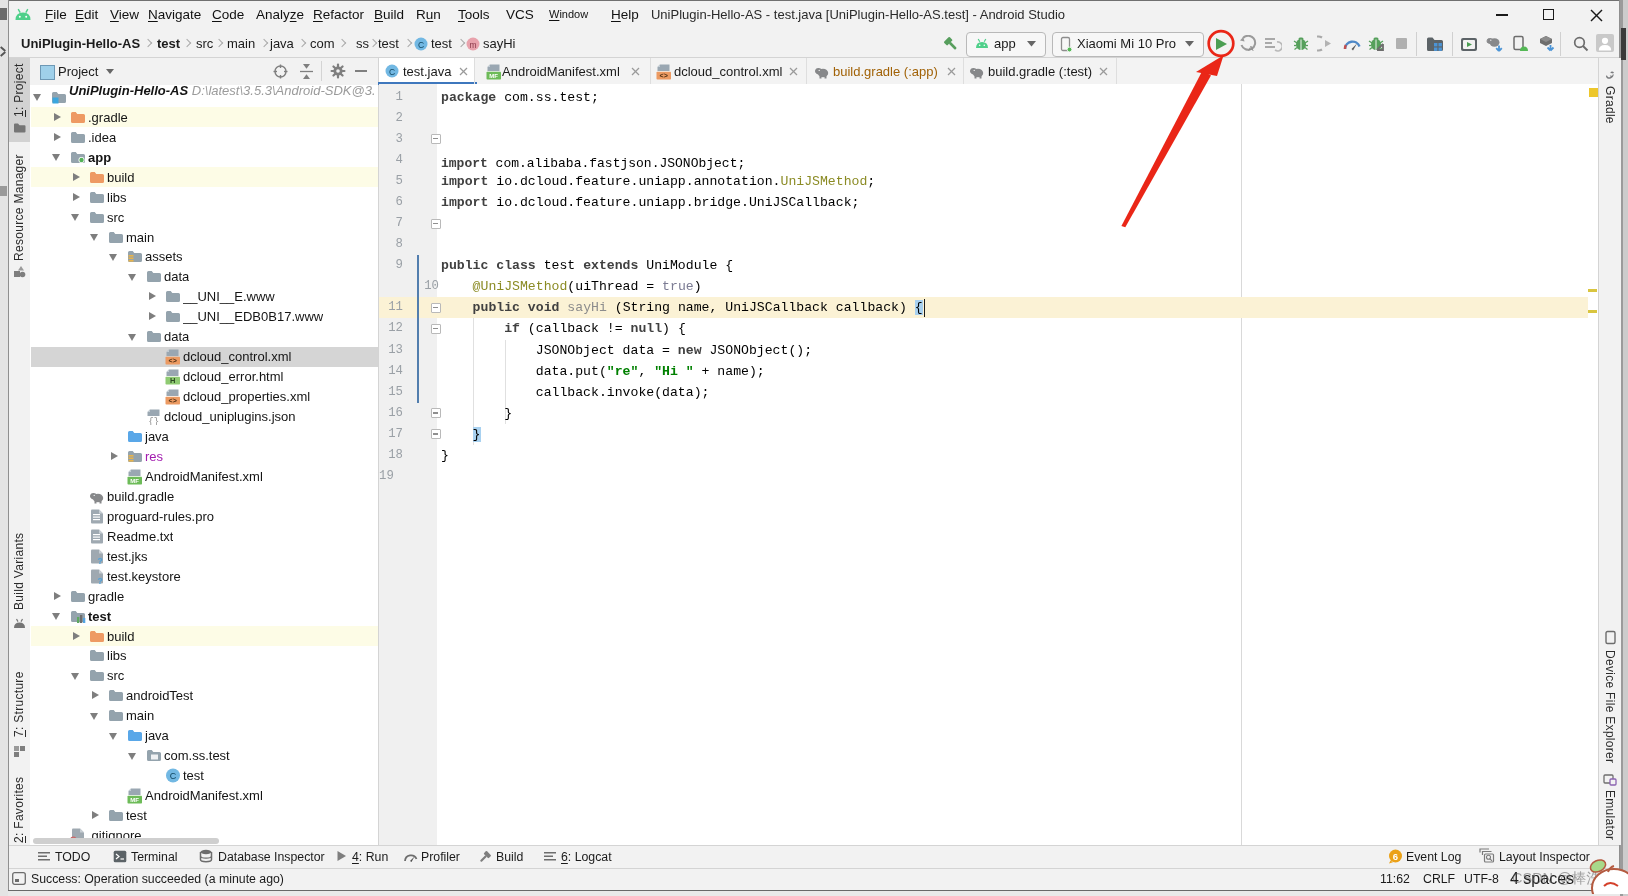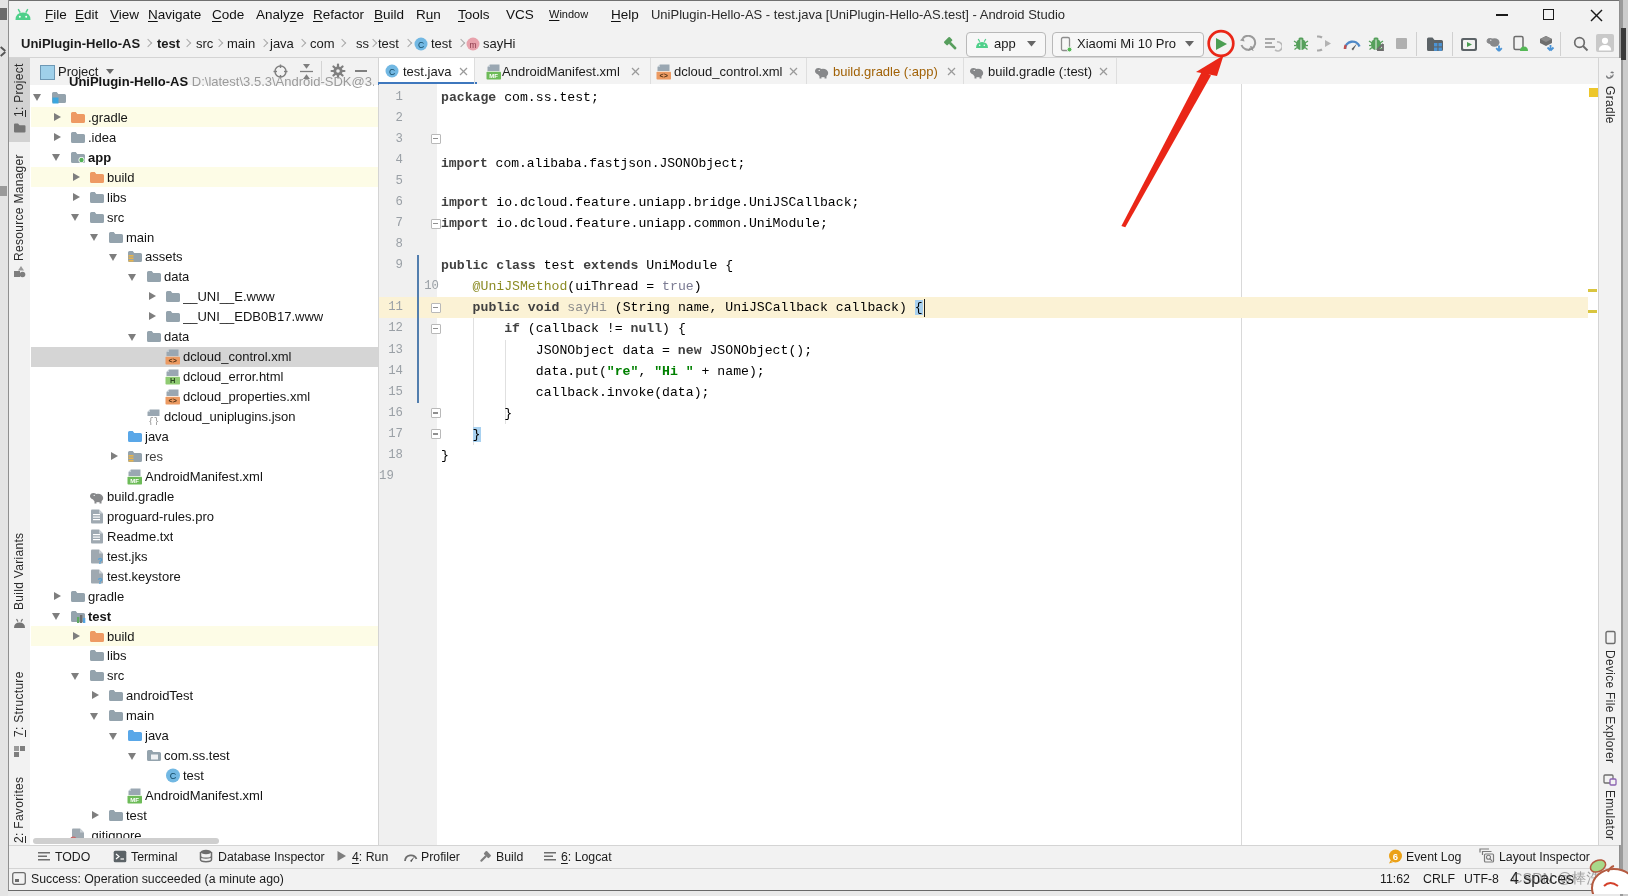--- a/index.html
+++ b/index.html
@@ -275,21 +275,21 @@
         </g>
       </g>
       <circle cx="8" cy="8" r="1.8" fill="#f2f2f2"></circle>
     </svg>
 <div class="ab" style="left:355px;top:70px;width:12px;height:1.6px;background:#7f7f7f;"></div>
 <div class="ab arrD" style="left:33px;top:94.38px;"></div>
 <svg class="ab" style="left:51px;top:88.88px;" width="17" height="17" viewBox="0 0 17 17">
       <path d="M1 4.5 q0-1.5 1.5-1.5 h3.2 l1.6 2 h6.2 q1.5 0 1.5 1.5 v6 q0 1.5-1.5 1.5 h-11 q-1.5 0-1.5-1.5 z" fill="#94a3ad"></path>
       <rect x="1.5" y="8.5" width="6" height="6" fill="#3ba6de"></rect>
     </svg>
-<div class="ab" style="left:69px;top:74px;height:15px;line-height:15px;white-space:nowrap;font-weight:bold;color:#141414;max-width:305px;overflow:hidden;">UniPlugin-Hello-AS <span style="color:#9b9b9b;font-weight:normal;">D:\latest\3.5.3\Android-SDK@3.</span></div>
+<div class="ab" style="left:69px;top:83px;height:15px;line-height:15px;white-space:nowrap;font-weight:bold;color:#141414;max-width:305px;overflow:hidden;font-style:italic;">UniPlugin-Hello-AS <span style="color:#9b9b9b;font-weight:normal;">D:\latest\3.5.3\Android-SDK@3.</span></div>
 <div class="ab" style="left:31px;top:107.35px;width:347px;height:19.95px;background:#fdfce6;"></div>
 <div class="ab arrR" style="left:54px;top:112.83px;"></div>
 <svg class="ab" style="left:70px;top:108.83px;" width="17" height="17" viewBox="0 0 17 17">
       <path d="M1 4.5 q0-1.5 1.5-1.5 h3.2 l1.6 2 h6.2 q1.5 0 1.5 1.5 v6 q0 1.5-1.5 1.5 h-11 q-1.5 0-1.5-1.5 z" fill="#ee9a63"></path>
     </svg>
 <div class="ab" style="left:88px;top:109.83px;height:15px;line-height:15px;white-space:nowrap;font-weight:normal;color:#141414;max-width:286px;overflow:hidden;">.gradle</div>
 <div class="ab arrR" style="left:54px;top:132.78px;"></div>
 <svg class="ab" style="left:70px;top:128.78px;" width="17" height="17" viewBox="0 0 17 17">
       <path d="M1 4.5 q0-1.5 1.5-1.5 h3.2 l1.6 2 h6.2 q1.5 0 1.5 1.5 v6 q0 1.5-1.5 1.5 h-11 q-1.5 0-1.5-1.5 z" fill="#94a3ad"></path>
     </svg>
@@ -382,21 +382,21 @@
       <path d="M1 4.5 q0-1.5 1.5-1.5 h3.2 l1.6 2 h6.2 q1.5 0 1.5 1.5 v6 q0 1.5-1.5 1.5 h-11 q-1.5 0-1.5-1.5 z" fill="#59a7e8"></path>
     </svg>
 <div class="ab" style="left:145px;top:429.02px;height:15px;line-height:15px;white-space:nowrap;font-weight:normal;color:#141414;max-width:229px;overflow:hidden;">java</div>
 <div class="ab arrR" style="left:111px;top:451.98px;"></div>
 <svg class="ab" style="left:127px;top:447.98px;" width="17" height="17" viewBox="0 0 17 17">
       <path d="M1 4.5 q0-1.5 1.5-1.5 h3.2 l1.6 2 h6.2 q1.5 0 1.5 1.5 v6 q0 1.5-1.5 1.5 h-11 q-1.5 0-1.5-1.5 z" fill="#94a3ad"></path>
       <rect x="1.5" y="7" width="5" height="1.6" fill="#e8b34b"></rect>
       <rect x="1.5" y="9.5" width="5" height="1.6" fill="#e8b34b"></rect>
       <rect x="1.5" y="12" width="5" height="1.6" fill="#e8b34b"></rect>
     </svg>
-<div class="ab" style="left:145px;top:448.98px;height:15px;line-height:15px;white-space:nowrap;font-weight:normal;color:#404040;max-width:229px;overflow:hidden;">res</div>
+<div class="ab" style="left:145px;top:448.98px;height:15px;line-height:15px;white-space:nowrap;font-weight:normal;color:#a21caf;max-width:229px;overflow:hidden;">res</div>
 <svg class="ab" style="left:127px;top:467.93px;" width="16" height="17" viewBox="0 0 16 17">
       <path d="M4 1.5 l-2.5 2.5 v4 h12 v-6.5 z" fill="#9aa7b2"></path>
       <path d="M4 1.5 l-2.5 2.5 h2.5 z" fill="#c3cdd4"></path>
       <rect x="0.5" y="8.7" width="14.5" height="7.8" rx="0.8" fill="#6dbb58"></rect>
       <text x="7.7" y="15" font-size="6" font-weight="bold" fill="#fff" text-anchor="middle" font-family="Liberation Sans">MF</text>
     </svg>
 <div class="ab" style="left:145px;top:468.93px;height:15px;line-height:15px;white-space:nowrap;font-weight:normal;color:#141414;max-width:229px;overflow:hidden;">AndroidManifest.xml</div>
 <svg class="ab" style="left:89px;top:487.88px;" width="16" height="17" viewBox="0 0 16 17">
       <ellipse cx="9" cy="10" rx="5.2" ry="4.3" fill="#87888a"></ellipse>
       <circle cx="4.6" cy="8.2" r="3.1" fill="#87888a"></circle>
@@ -579,24 +579,24 @@
 <div class="ab" style="left:379px;top:297.4px;width:1209px;height:21.08px;background:#fbf2d5;"></div>
 <div class="ab" style="left:473px;top:318.48px;width:1px;height:126.48px;background:#e0e0e0;"></div>
 <div class="ab" style="left:505px;top:339.56px;width:1px;height:84.32px;background:#e0e0e0;"></div>
 <div class="ab mono" style="left:379px;top:86.6px;width:24px;height:21.08px;line-height:21.08px;text-align:right;color:#9aa0a6;font-size:12.3px;">1</div>
 <pre class="ab mono" style="left:441px;top:86.6px;height:21.08px;line-height:21.08px;font-size:13.17px;color:#000;"><span class="kw">package</span> com.ss.test;</pre>
 <div class="ab mono" style="left:379px;top:107.68px;width:24px;height:21.08px;line-height:21.08px;text-align:right;color:#9aa0a6;font-size:12.3px;">2</div>
 <div class="ab mono" style="left:379px;top:128.76px;width:24px;height:21.08px;line-height:21.08px;text-align:right;color:#9aa0a6;font-size:12.3px;">3</div>
 <pre class="ab mono" style="left:441px;top:145px;height:21.08px;line-height:21.08px;font-size:13px;color:#000;margin-top:8px;"><span class="kw">import</span> com.alibaba.fastjson.JSONObject;</pre>
 <div class="ab mono" style="left:379px;top:149.84px;width:24px;height:21.08px;line-height:21.08px;text-align:right;color:#9aa0a6;font-size:12.3px;">4</div>
 <div class="ab mono" style="left:379px;top:170.92px;width:24px;height:21.08px;line-height:21.08px;text-align:right;color:#9aa0a6;font-size:12.3px;">5</div>
+<pre class="ab mono" style="left:441px;top:170.92px;height:21.08px;line-height:21.08px;font-size:13.17px;color:#000;"><span class="kw">import</span> io.dcloud.feature.uniapp.annotation.<span class="ann">UniJSMethod</span>;</pre>
 <div class="ab mono" style="left:379px;top:192.0px;width:24px;height:21.08px;line-height:21.08px;text-align:right;color:#9aa0a6;font-size:12.3px;">6</div>
 <pre class="ab mono" style="left:441px;top:192.0px;height:21.08px;line-height:21.08px;font-size:13.17px;color:#000;"><span class="kw">import</span> io.dcloud.feature.uniapp.bridge.UniJSCallback;</pre>
 <div class="ab mono" style="left:379px;top:213.08px;width:24px;height:21.08px;line-height:21.08px;text-align:right;color:#9aa0a6;font-size:12.3px;">7</div>
-<pre class="ab mono" style="left:441px;top:213.08px;height:21.08px;line-height:21.08px;font-size:13.17px;color:#000;"><span class="kw">import</span> io.dcloud.feature.uniapp.common.UniModule;</pre>
 <div class="ab mono" style="left:379px;top:234.16px;width:24px;height:21.08px;line-height:21.08px;text-align:right;color:#9aa0a6;font-size:12.3px;">8</div>
 <div class="ab mono" style="left:379px;top:255.24px;width:24px;height:21.08px;line-height:21.08px;text-align:right;color:#9aa0a6;font-size:12.3px;">9</div>
 <pre class="ab mono" style="left:441px;top:255.24px;height:21.08px;line-height:21.08px;font-size:13.17px;color:#000;"><span class="kw">public class</span> test <span class="kw">extends</span> UniModule {</pre>
 <div class="ab mono" style="left:379px;top:276.32px;width:24px;height:21.08px;line-height:21.08px;text-align:right;color:#9aa0a6;font-size:12.3px;padding-left:36px;">10</div>
 <pre class="ab mono" style="left:441px;top:276.32px;height:21.08px;line-height:21.08px;font-size:13.17px;color:#000;">    <span class="ann">@UniJSMethod</span>(uiThread = <span style="color:#7b7b93;">true</span>)</pre>
 <div class="ab mono" style="left:379px;top:297.4px;width:24px;height:21.08px;line-height:21.08px;text-align:right;color:#9aa0a6;font-size:12.3px;">11</div>
 <pre class="ab mono" style="left:441px;top:297.4px;height:21.08px;line-height:21.08px;font-size:13.17px;color:#000;">    <span class="kw">public void</span> <span class="gray">sayHi</span> (String name, UniJSCallback callback) <span style="background:#a8d1f0;">{</span></pre>
 <div class="ab mono" style="left:379px;top:318.48px;width:24px;height:21.08px;line-height:21.08px;text-align:right;color:#9aa0a6;font-size:12.3px;">12</div>
 <pre class="ab mono" style="left:441px;top:318.48px;height:21.08px;line-height:21.08px;font-size:13.17px;color:#000;">        <span class="kw">if</span> (callback != <span class="kw">null</span>) {</pre>
 <div class="ab mono" style="left:379px;top:339.56px;width:24px;height:21.08px;line-height:21.08px;text-align:right;color:#9aa0a6;font-size:12.3px;">13</div>

